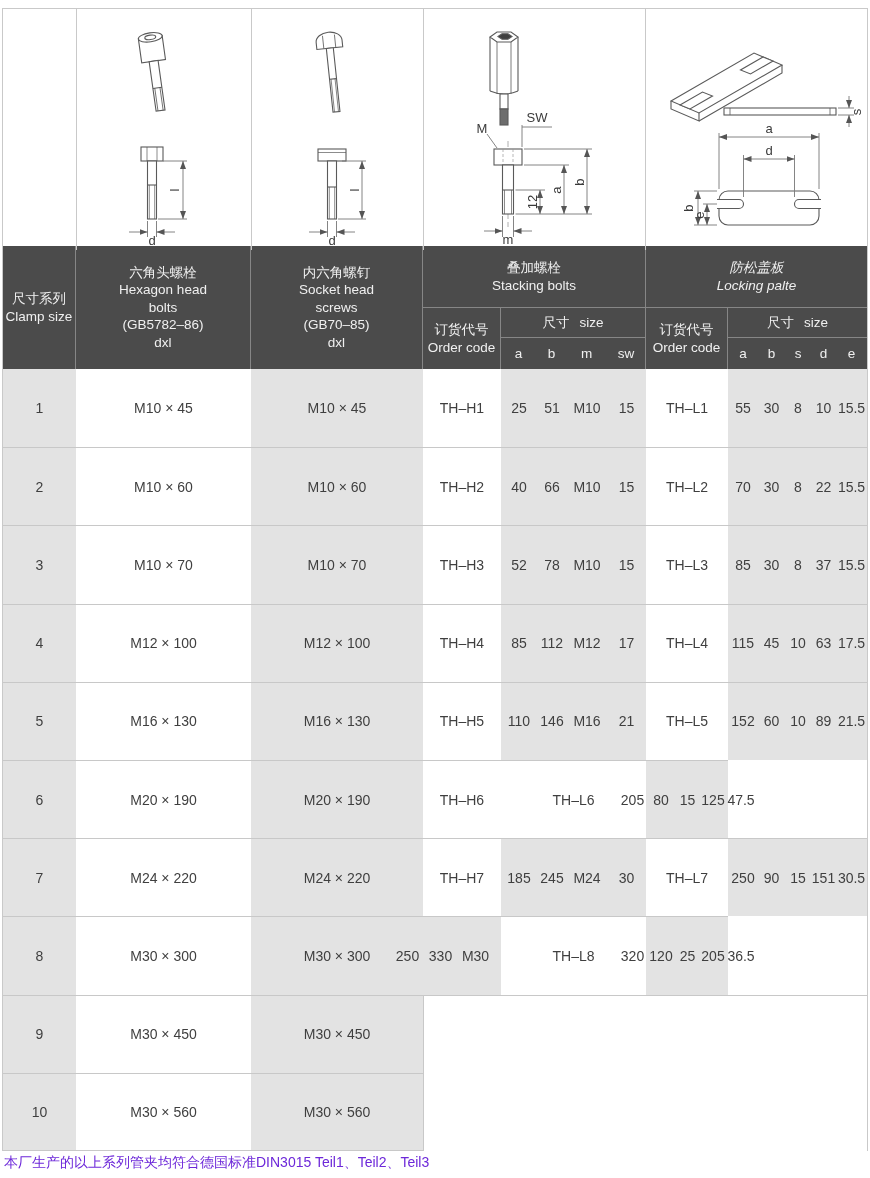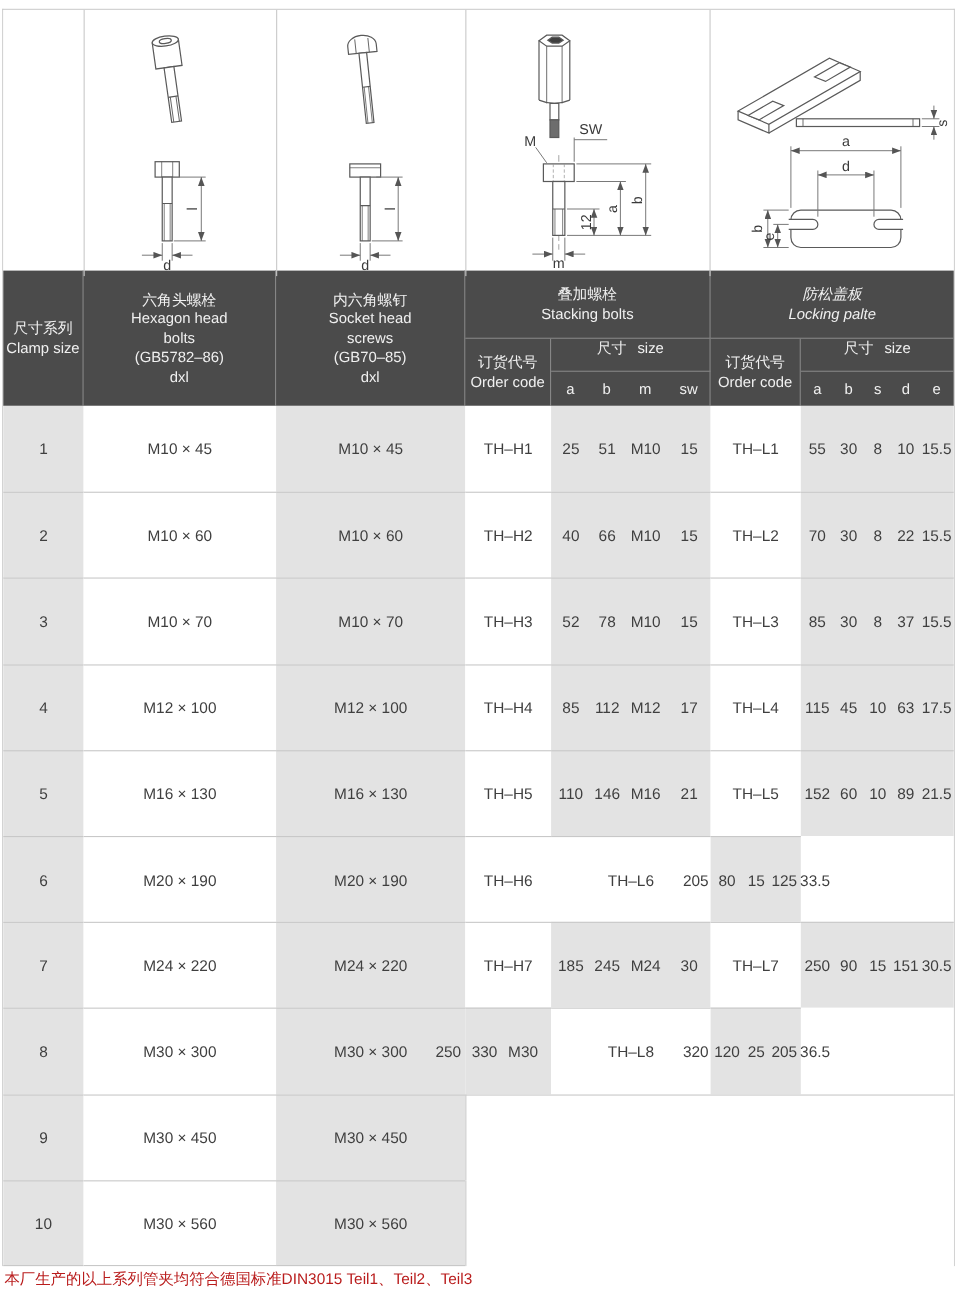--- a/index.html
+++ b/index.html
@@ -5,21 +5,21 @@
   html,body{margin:0;padding:0;background:#fff;}
   body{width:870px;height:1178px;position:relative;font-family:"Liberation Sans","DejaVu Sans",sans-serif;}
   .sheet{position:absolute;left:2px;top:8px;width:864px;border-left:1px solid #c9c9c9;border-right:1px solid #c9c9c9;border-top:1px solid #c9c9c9;}
   
   .draw{display:grid;grid-template-columns:73px 175px 172px 222px 222px;height:237px;background:#fff;}
   .panel{position:relative;}
   .panel + .panel{border-left:1px solid #c9c9c9;}
   svg text{font-family:"Liberation Sans","DejaVu Sans",sans-serif;font-size:13px;fill:#3a3a3a;}
   
   .hdr{display:grid;grid-template-columns:73px 175px 172px 78px 145px 82px 139px;grid-template-rows:62px 30px 31px;height:123px;background:#4b4b4b;color:#f0f0f0;font-size:13.5px;line-height:1.3;}
-  .hc{display:flex;flex-direction:column;justify-content:center;text-align:center;}
+  .hc{display:flex;flex-direction:column;align-items:center;justify-content:center;text-align:center;}
   .h-clamp{grid-area:1/1/4/2;border-right:1px solid #868686;}
   .h-hex{grid-area:1/2/4/3;border-right:1px solid #868686;}
   .h-socket{grid-area:1/3/4/4;border-right:1px solid #868686;}
   .h-stack-title{grid-area:1/4/2/6;border-right:1px solid #868686;border-bottom:1px solid #868686;}
   .h-lock-title{grid-area:1/6/2/8;border-bottom:1px solid #868686;font-style:italic;}
   .h-stack-order{grid-area:2/4/4/5;border-right:1px solid #868686;}
   .h-stack-size{grid-area:2/5/3/6;border-right:1px solid #868686;border-bottom:1px solid #868686;flex-direction:row;gap:10px;}
   .h-stack-dims{grid-area:3/5/4/6;border-right:1px solid #868686;}
   .h-lock-order{grid-area:2/6/4/7;border-right:1px solid #868686;}
   .h-lock-size{grid-area:2/7/3/8;border-bottom:1px solid #868686;flex-direction:row;gap:10px;}
@@ -32,21 +32,21 @@
   .cell.w{background:#fff;}
   .trow + .trow > .cell{border-top:1px solid #c8c8c8;}
   .cell.filler{grid-column:4/8;background:#fff;border-left:1px solid #c8c8c8;}
   .trow + .trow > .cell.filler{border-top:none;}
   .trow:nth-child(9) > .cell.filler{border-top:1px solid #c8c8c8;}
   .trow:last-child > .cell:nth-child(-n+3){border-bottom:1px solid #c8c8c8;}
   .dims4{display:grid !important;grid-template-columns:36px 30px 40px 39px;align-items:center;justify-items:center;}
   .dims5{display:grid !important;grid-template-columns:30px 27px 26px 25px 31px;align-items:center;justify-items:center;}
   .hdr .dims4,.hdr .dims5{height:100%;}
   
-  .note{position:absolute;left:4px;top:1154px;font-size:14px;color:#b91c1c;}
+  .note{position:absolute;left:4px;top:1154px;font-size:14px;color:#6d28d9;}
 </style>
 </head>
 <body>
 
 <div class="sheet">
 
   <div class="draw">
     <div class="panel"></div>
 
     <div class="panel">
@@ -392,21 +392,21 @@
         <div class="cell g">6</div>
         <div class="cell w">M20 × 190</div>
         <div class="cell g">M20 × 190</div>
         <div class="cell w">TH–H6</div>
         <div class="cell w">TH–L6</div>
         <div class="cell g dims5">
           <span>205</span>
           <span>80</span>
           <span>15</span>
           <span>125</span>
-          <span>33.5</span>
+          <span>47.5</span>
         </div>
       </div>
       <div class="trow">
         <div class="cell g">7</div>
         <div class="cell w">M24 × 220</div>
         <div class="cell g">M24 × 220</div>
         <div class="cell w">TH–H7</div>
         <div class="cell g dims4">
           <span>185</span>
           <span>245</span>

